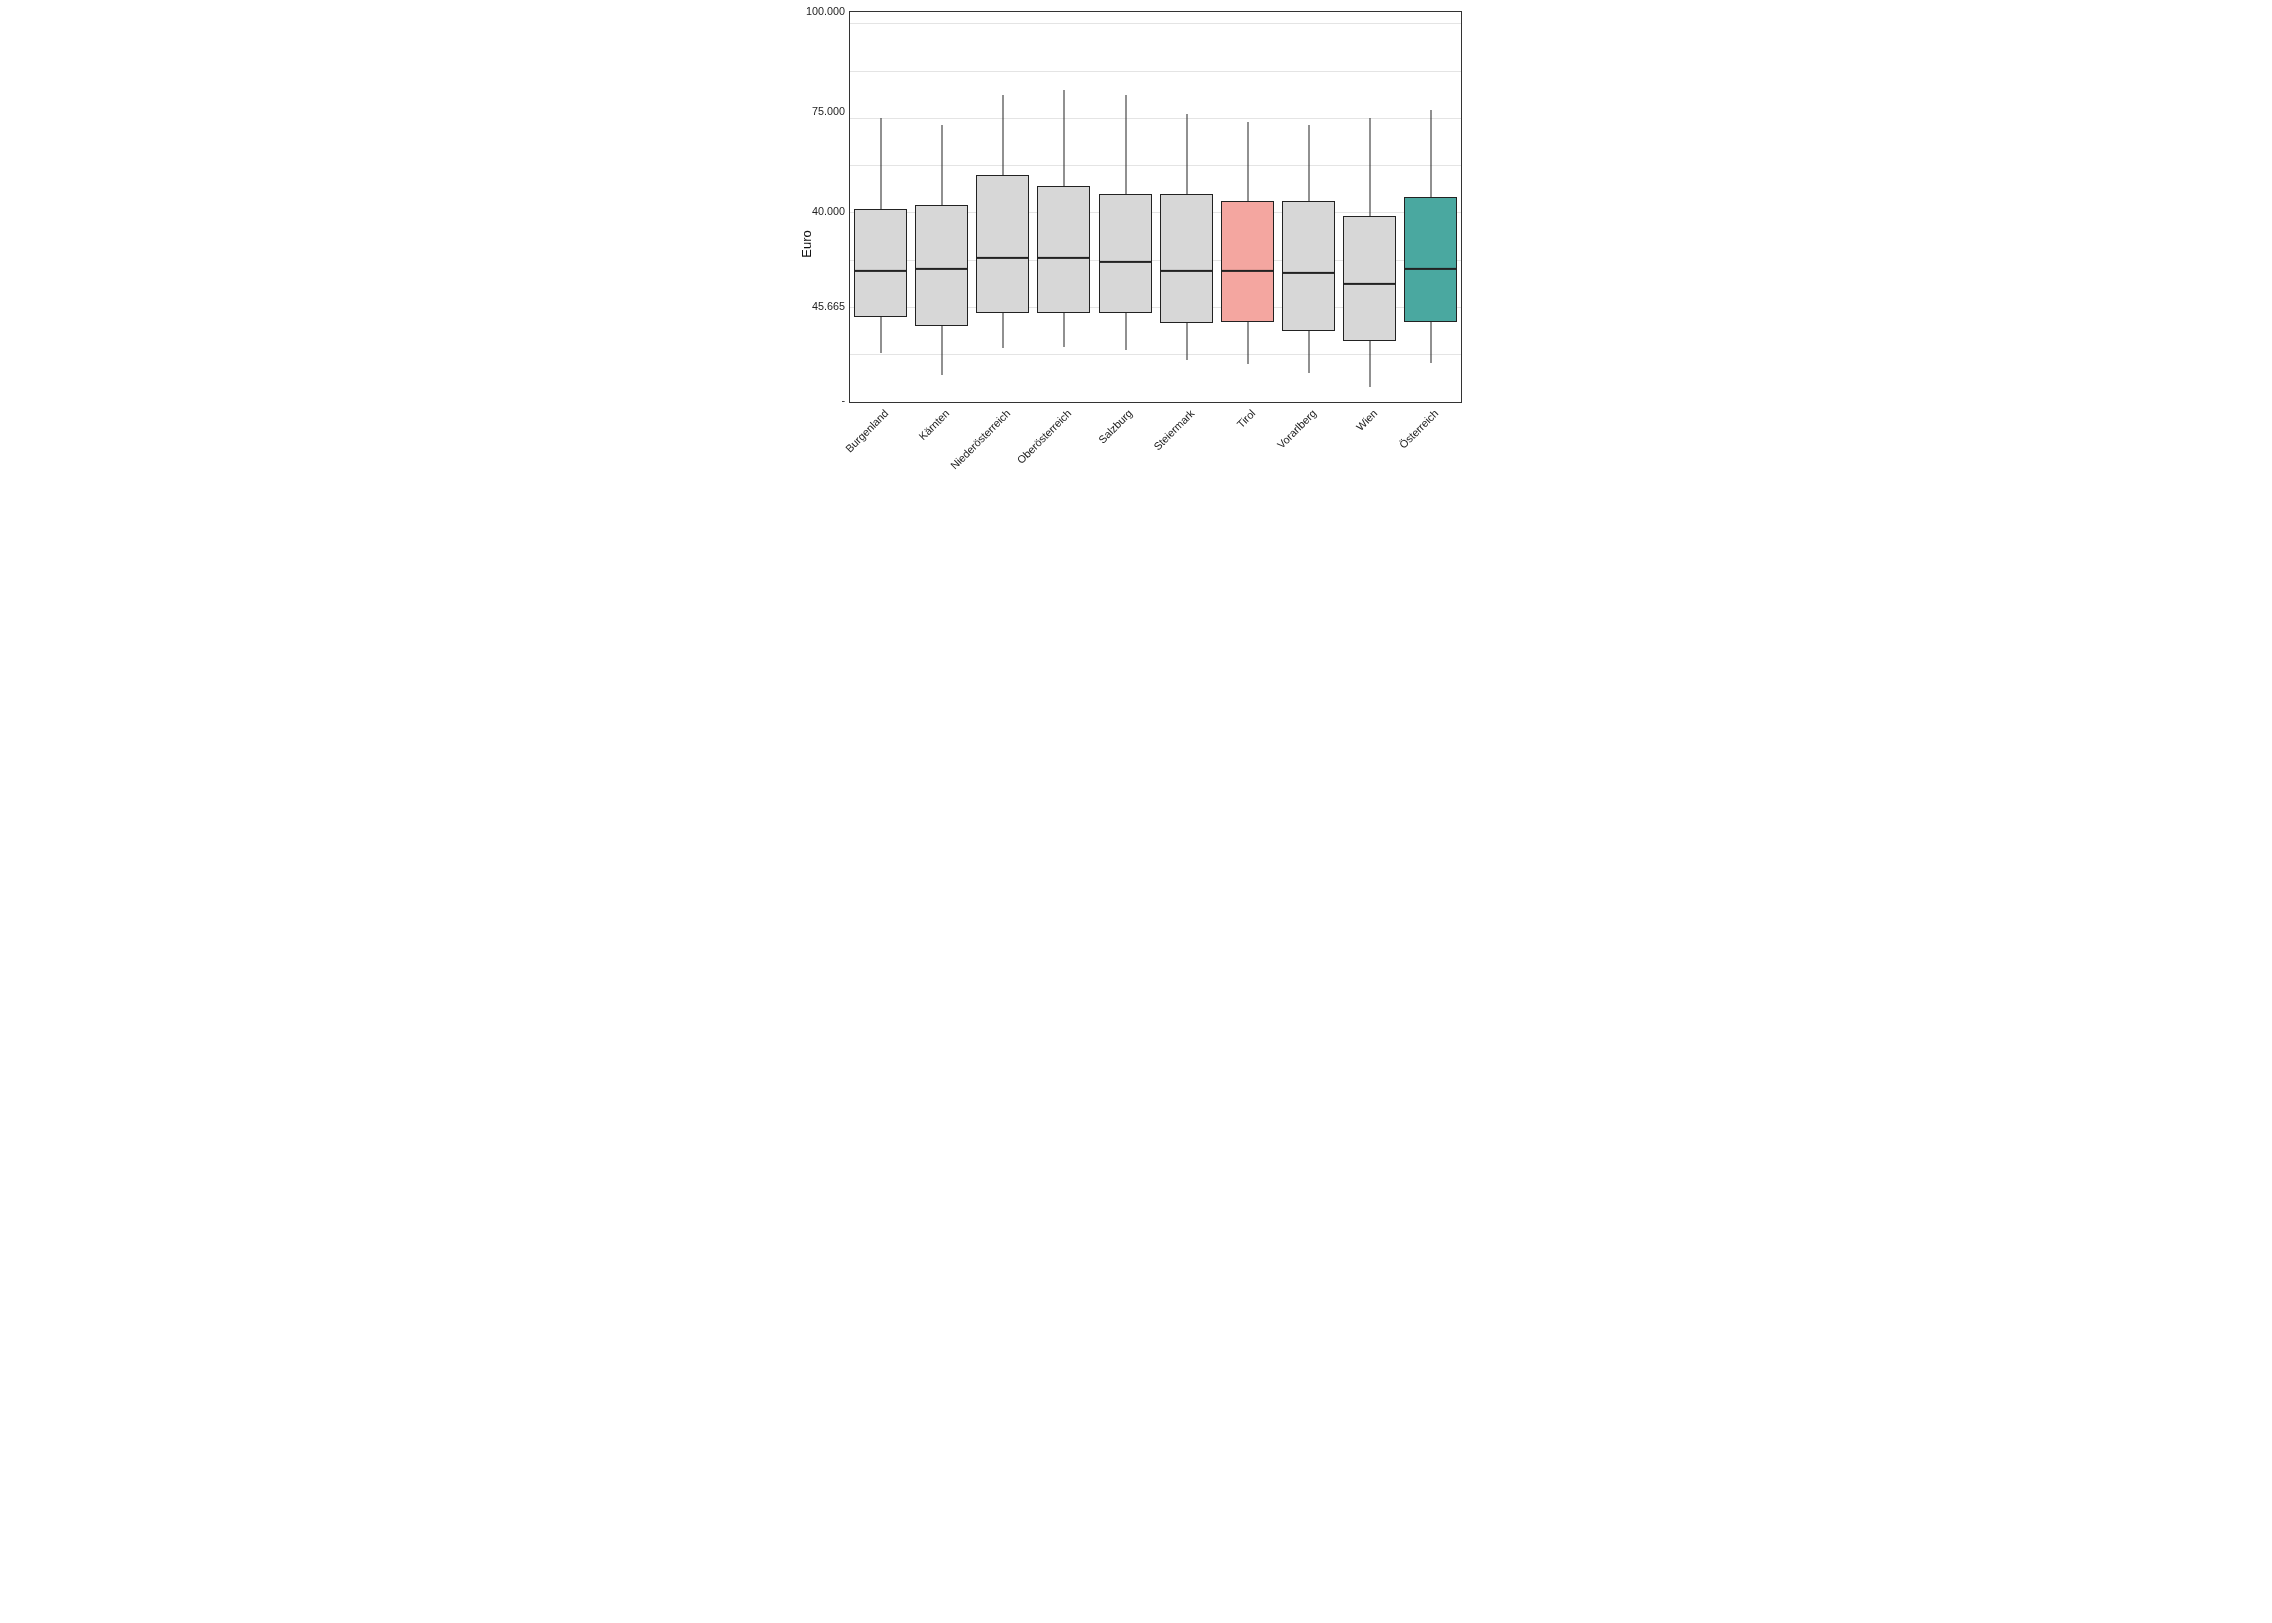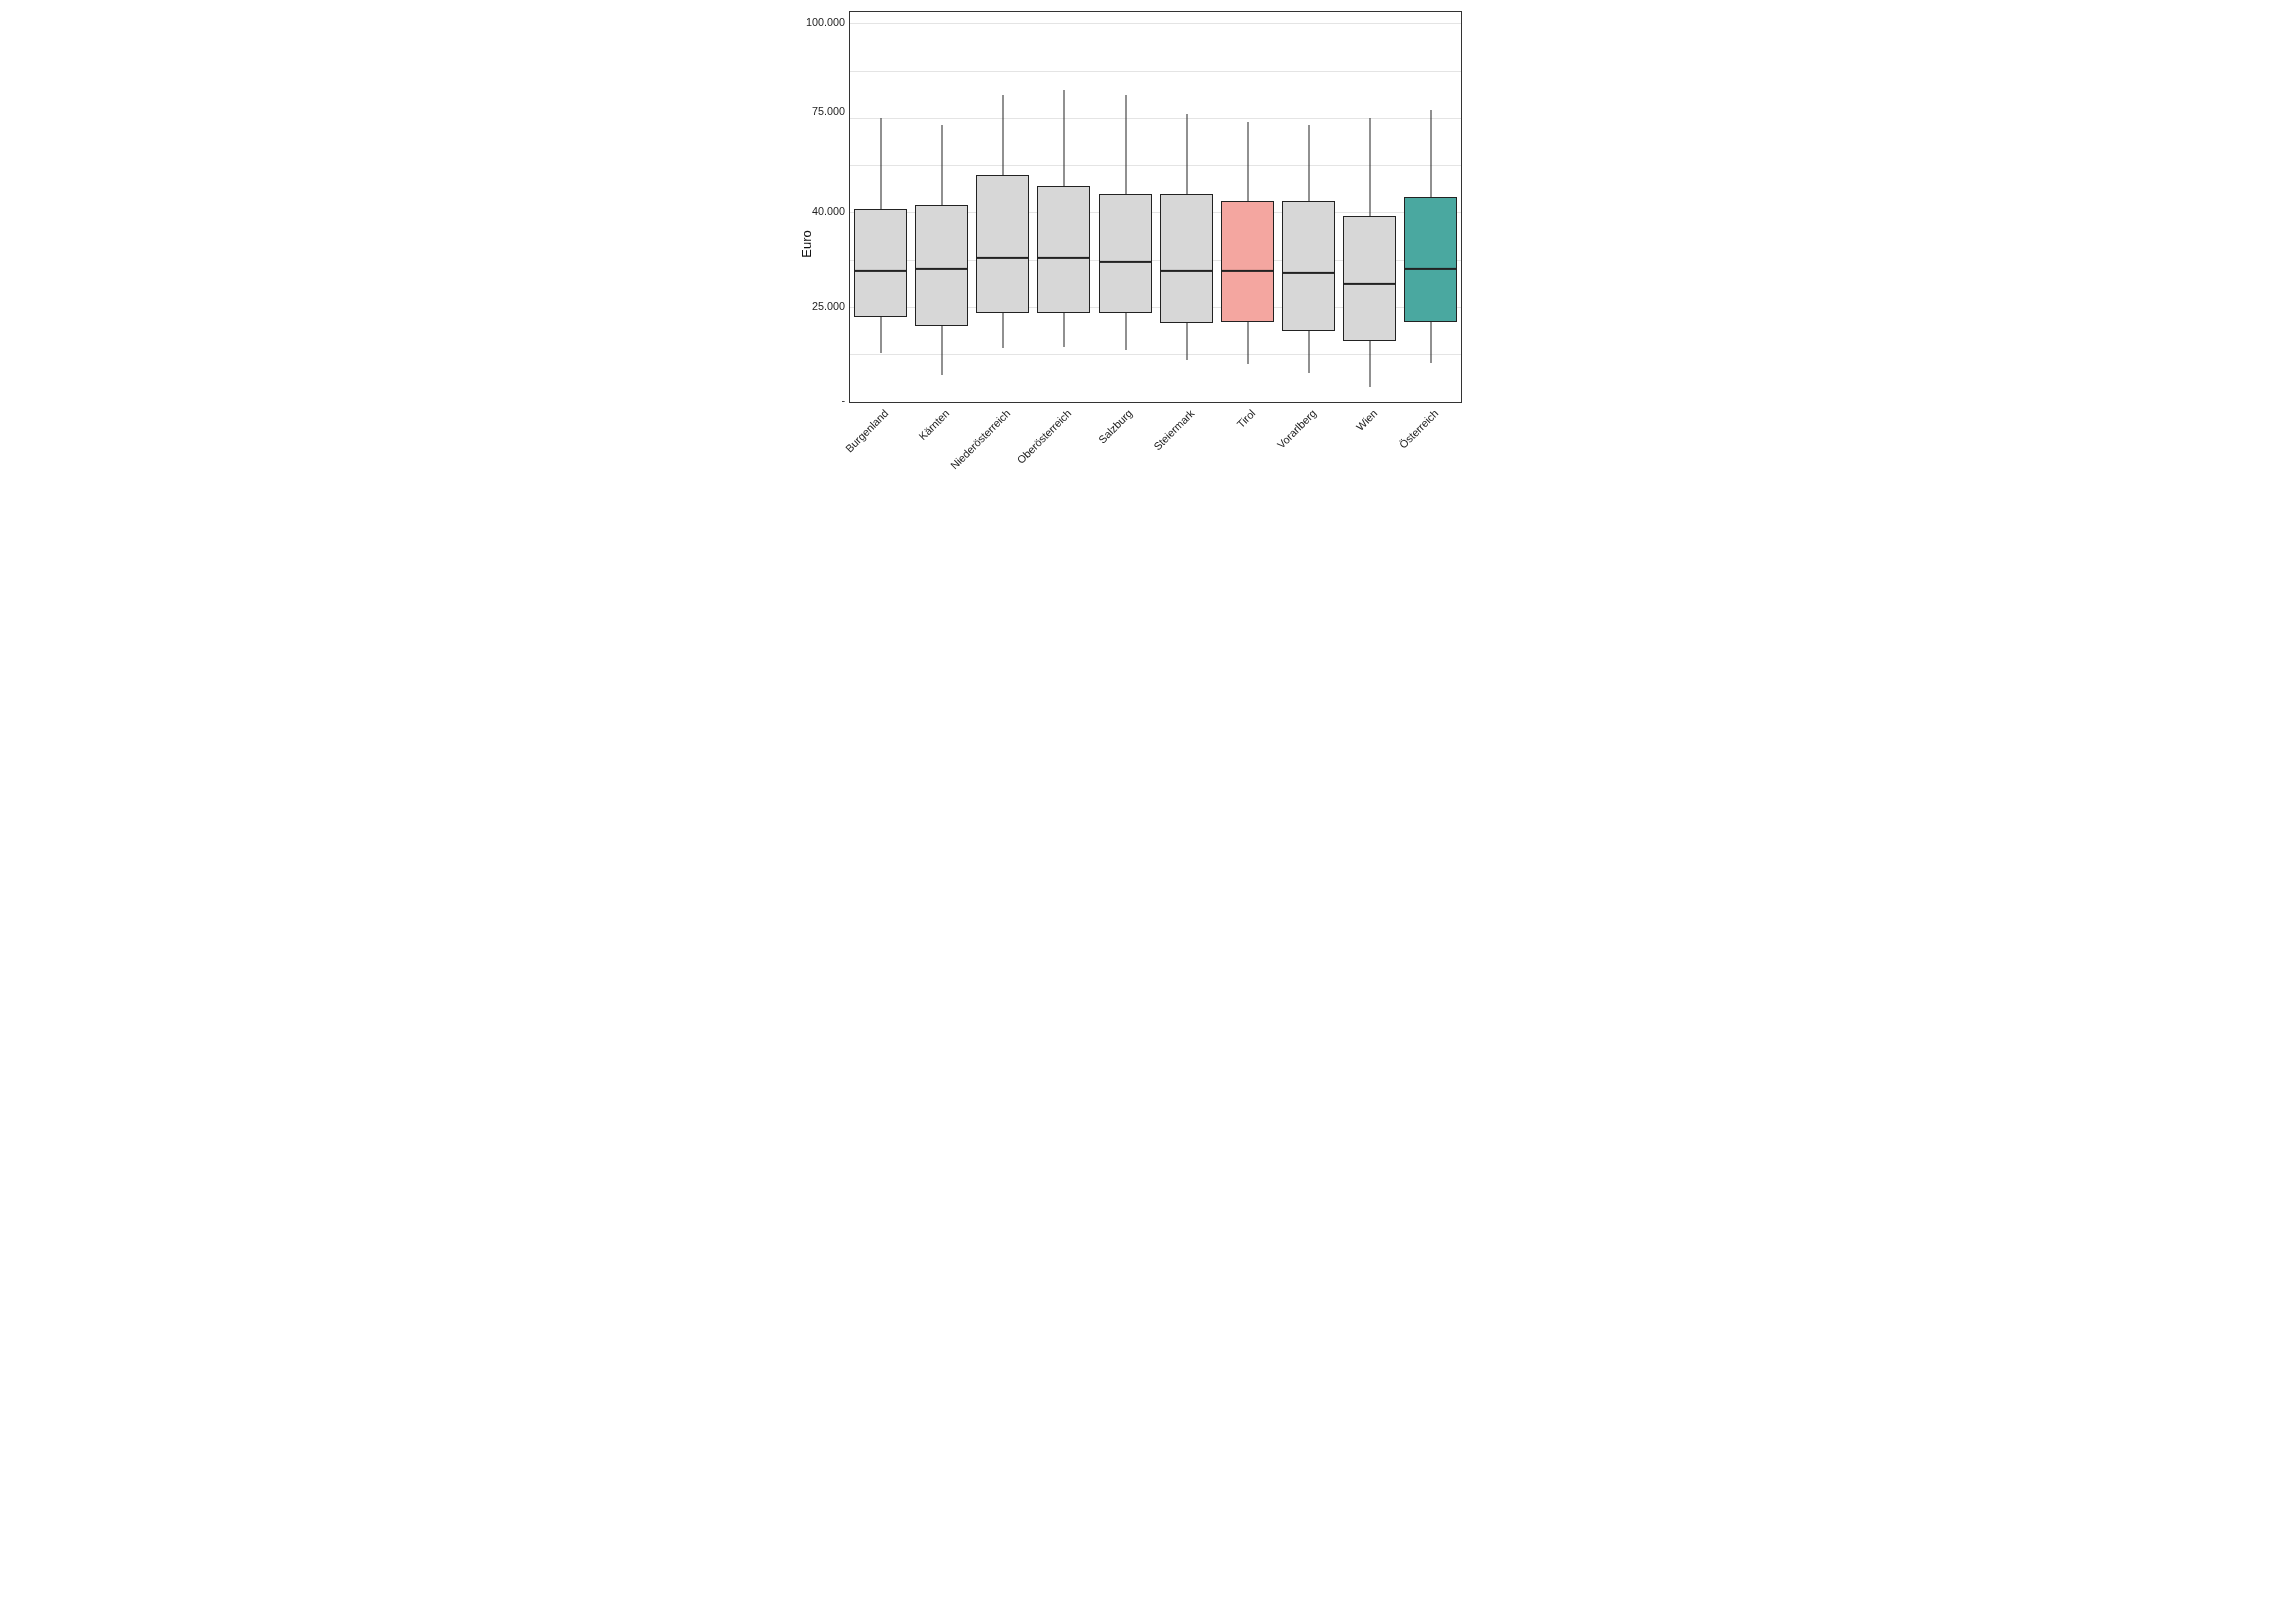--- a/index.html
+++ b/index.html
@@ -21,24 +21,24 @@
   .xtick{position:absolute;top:405px;font-size:10.8px;color:#222;transform-origin:left top;
     transform:rotate(-45deg);white-space:nowrap;}
 </style>
 </head>
 <body>
 
 <div class="chart-wrap">
   <div class="ylabel">Euro</div>
   <div id="yticks">
       <div class="ytick" style="top: 394px;">-</div>
-      <div class="ytick" style="top: 300px;">25.000</div>
+      <div class="ytick" style="top: 300px;">45.665</div>
       <div class="ytick" style="top: 205px;">40.000</div>
       <div class="ytick" style="top: 105px;">75.000</div>
-      <div class="ytick" style="top: 16px;">100.000</div>
+      <div class="ytick" style="top: 5px;">100.000</div>
     </div>
   <div class="plot-area" id="plot">
       <div class="gridline" style="top: 390px;"></div>
       <div class="gridline" style="top: 342px;"></div>
       <div class="gridline" style="top: 295px;"></div>
       <div class="gridline" style="top: 248px;"></div>
       <div class="gridline" style="top: 200px;"></div>
       <div class="gridline" style="top: 153px;"></div>
       <div class="gridline" style="top: 106px;"></div>
       <div class="gridline" style="top: 59px;"></div>

